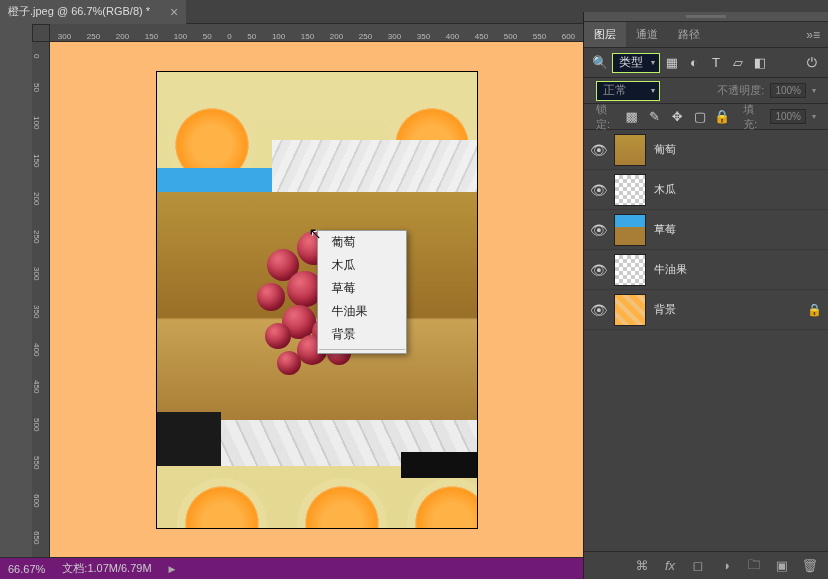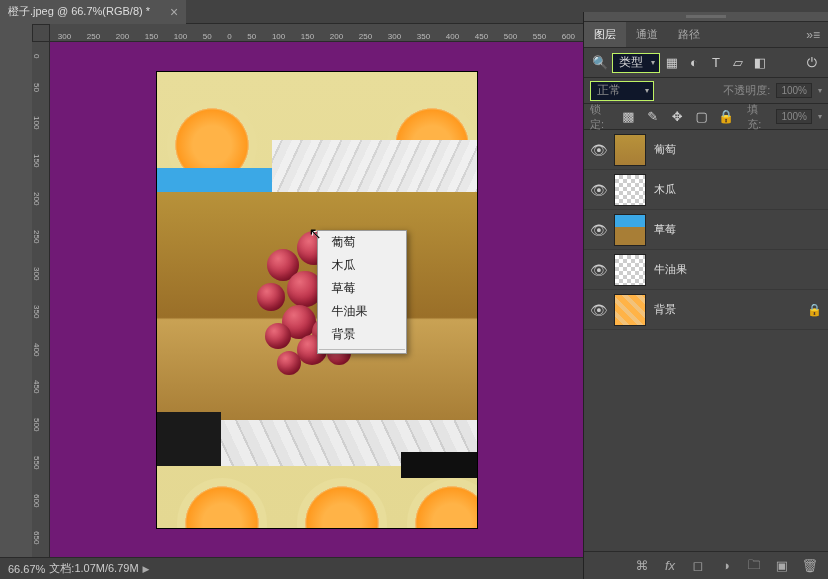--- a/index.html
+++ b/index.html
@@ -4,21 +4,21 @@
 <style>
 * { margin: 0; padding: 0; box-sizing: border-box; font-family: "Microsoft YaHei", sans-serif; }
 body { background: #535353; width: 828px; height: 579px; overflow: hidden; position: relative; }
 
 
 .tab-bar { height: 24px; background: #424242; display: flex; align-items: center; border-bottom: 1px solid #2a2a2a; }
 .doc-tab { height: 24px; padding: 0 8px; display: flex; align-items: center; gap: 20px; background: #535353; color: #ddd; font-size: 11px; }
 .close-x { color: #aaa; font-size: 14px; cursor: pointer; }
 
 
-.workspace { position: absolute; top: 24px; left: 0; right: 245px; bottom: 22px; background: #701a75; margin-left: 32px; }
+.workspace { position: absolute; top: 24px; left: 0; right: 245px; bottom: 22px; background: #fdba74; margin-left: 32px; }
 .ruler-corner { position: absolute; top: 0; left: 0; width: 18px; height: 18px; background: #4a4a4a; border: 1px solid #2a2a2a; }
 .ruler-h { position: absolute; top: 0; left: 18px; right: 0; height: 18px; background: #4a4a4a; border-bottom: 1px solid #2a2a2a; display: flex; align-items: flex-end; justify-content: space-around; color: #bbb; font-size: 8px; overflow: hidden; }
 .ruler-v { position: absolute; top: 18px; left: 0; bottom: 0; width: 18px; background: #4a4a4a; border-right: 1px solid #2a2a2a; display: flex; flex-direction: column; justify-content: space-around; color: #bbb; font-size: 8px; overflow: hidden; }
 .ruler-v span { writing-mode: vertical-lr; text-align: center; }
 
 
 .canvas-wrap { position: absolute; top: 18px; left: 18px; right: 0; bottom: 0; display: flex; align-items: center; justify-content: center; }
 .canvas { width: 320px; height: 456px; background: #e8dda0; position: relative; overflow: hidden; box-shadow: 0 0 0 1px #000; }
 
 
@@ -46,39 +46,39 @@
 .panel-tabs { display: flex; align-items: center; height: 26px; background: #424242; border-bottom: 1px solid #2a2a2a; }
 .ptab { padding: 0 10px; height: 100%; display: flex; align-items: center; font-size: 11px; color: #aaa; cursor: pointer; }
 .ptab.active { background: #535353; color: #eee; }
 .panel-menu { margin-left: auto; color: #aaa; font-size: 12px; padding: 0 8px; cursor: pointer; }
 
 .filter-row { height: 30px; display: flex; align-items: center; gap: 2px; padding: 0 6px; border-bottom: 1px solid #2a2a2a; }
 .dd { height: 20px; background: #0f172a; border: 1px solid #bef264; color: #ddd; font-size: 12px; padding: 0 16px 0 6px; display:flex; align-items:center; position:relative; cursor:pointer; }
 .dd::after { content:"▾"; position:absolute; right:4px; font-size:8px; color:#aaa; }
 .ic { width: 20px; height: 20px; display:flex; align-items:center; justify-content:center; color:#ccc; font-size:13px; cursor:pointer; }
 
-.row2 { height: 26px; display:flex; align-items:center; padding:0 6px; gap:6px; color:#8a8a8a; font-size:11px; border-bottom:1px solid #2a2a2a; }
+.row2 { height: 26px; display:flex; align-items:center; padding:0 12px; gap:6px; color:#8a8a8a; font-size:11px; border-bottom:1px solid #2a2a2a; }
 .spacer { flex:1; }
 .pct { background:#3a3a3a; border:1px solid #2a2a2a; padding:1px 4px; font-size:10px; color:#8a8a8a; }
 
 
 .layers { flex:1; overflow:auto; background:#424242; }
 .layer { display:flex; align-items:center; height:40px; border-bottom:1px solid #383838; padding:0 6px; gap:8px; }
 .eye { width:16px; text-align:center; color:#ccc; font-size:14px; cursor:pointer; }
 .thumb { width:32px; height:32px; border:1px solid #222; background:#ddd; position:relative; }
 .thumb.checker { background: repeating-conic-gradient(#ccc 0 25%, #fff 0 50%) 0 0/8px 8px; }
 .ly-name { color:#ddd; font-size:11px; flex:1; }
 .lock { color:#999; font-size:12px; }
 
 
 .panel-btm { height:28px; border-top:1px solid #2a2a2a; background:#424242; display:flex; align-items:center; justify-content:flex-end; gap:8px; padding:0 8px; }
 .panel-btm .ic { color:#aaa; }
 
 
-.status { position:absolute; left:0; bottom:0; right:245px; height:22px; background:#404040; border-top:1px solid #2a2a2a; display:flex; align-items:center; color:#ccc; font-size:11px; padding:0 8px; gap:4px; }
+.status { position:absolute; left:0; bottom:0; right:245px; height:22px; background:#701a75; border-top:1px solid #2a2a2a; display:flex; align-items:center; color:#ccc; font-size:11px; padding:0 8px; gap:17px; }
 .status .chev { font-size:9px; color:#aaa; }
 </style>
 </head>
 <body>
 
 <div class="tab-bar">
   <div class="doc-tab">
     <span>橙子.jpeg @ 66.7%(RGB/8) *</span>
     <span class="close-x">×</span>
   </div>

